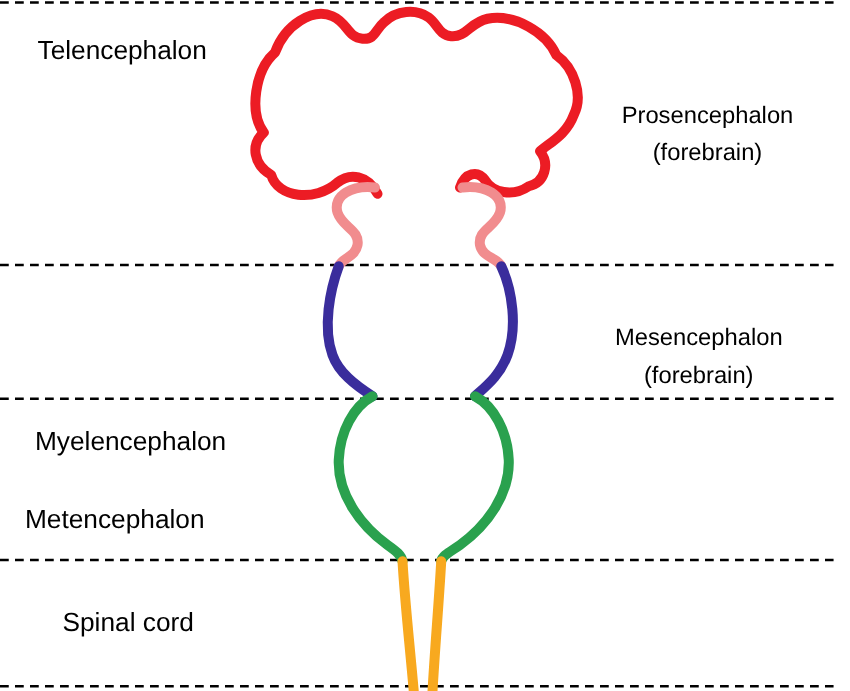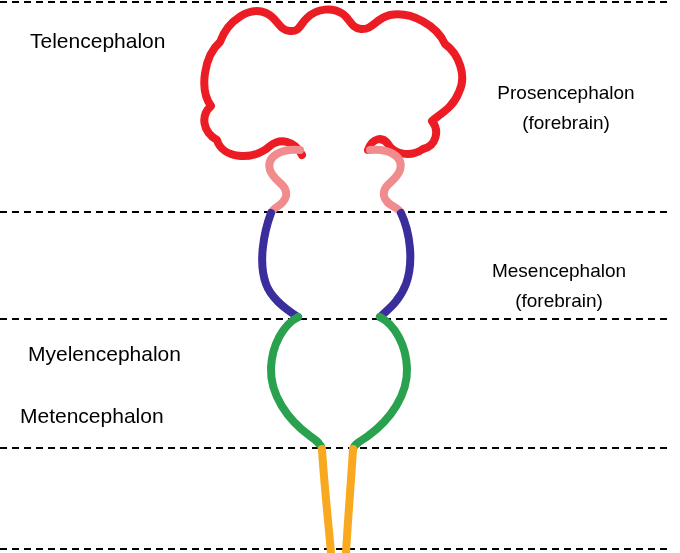--- a/index.html
+++ b/index.html
@@ -102,20 +102,21 @@
     <path class="tube" d="M 353 449 C 351 483, 348 518, 346 553" stroke="#f8a91f"></path>
   </svg>
 
   <div class="label" style="left:30px; top:28px;">Telencephalon</div>
 
 
   <div class="label" style="left:28px; top:341px;">Myelencephalon</div>
 
   <div class="label" style="left:20px; top:403px;">Metencephalon</div>
 
+  <div class="label" style="left:50px; top:486px;">Spinal cord</div>
 
   <div class="label2" style="left:452px; top:78px; width:228px;">
     <div>Prosencephalon</div>
     <div>(forebrain)</div>
   </div>
 
   <div class="label2" style="left:450px; top:256px; width:218px;">
     <div>Mesencephalon</div>
     <div>(forebrain)</div>
   </div>

